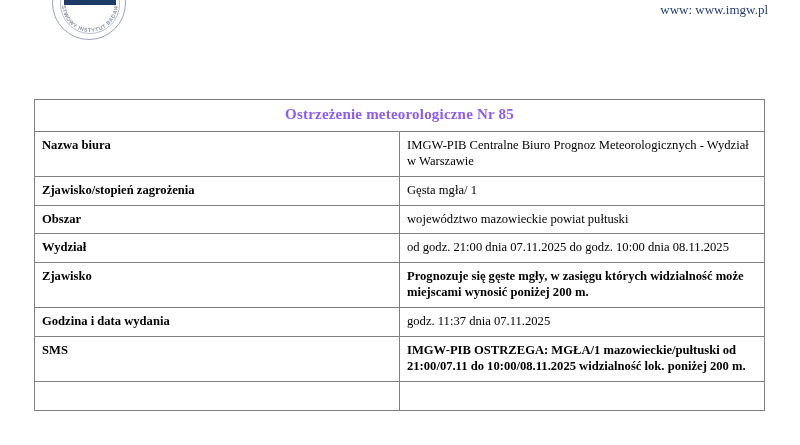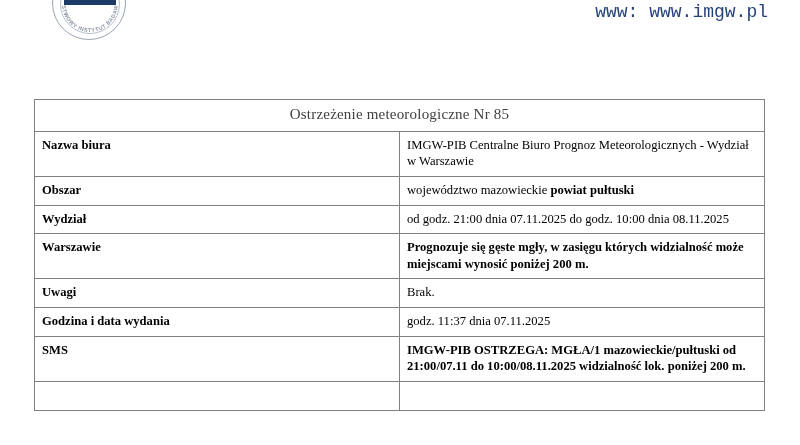--- a/index.html
+++ b/index.html
@@ -82,22 +82,22 @@
     font-size: 5.4px;
     fill: #8d97a6;
     letter-spacing: 0.5px;
     font-weight: bold;
   }
 
   .www {
     position: absolute;
     right: 32px;
     top: 2px;
-    font-family: Liberation Mono, monospace;
-    font-size: 18px;
+    font-family: Liberation Serif, serif;
+    font-size: 13px;
     color: #26427a;
     white-space: nowrap;
   }
 
   
   .table-wrap {
     position: absolute;
     left: 34px;
     top: 99px;
     width: 731px;
@@ -120,26 +120,26 @@
     font-weight: bold;
   }
   td.value {
     width: 537px;
   }
   td.title-cell {
     text-align: center;
     padding: 9px 7px 11px 7px;
   }
   .title-text {
-    color: #404040;
-    font-weight: normal;
+    color: #8b5cf6;
+    font-weight: bold;
     font-size: 15px;
     letter-spacing: 0.2px;
   }
-  .bold-inline { font-weight: bold; }
+  .bold-inline { font-weight: normal; }
   .row-tall td { padding-top: 7px; padding-bottom: 9px; }
   .two-line { min-height: 30px; font-weight: bold; }
 </style>
 </head>
 <body>
 
 <div class="header">
 
   <div class="logo-wrap">
     <div class="logo-seal">
@@ -168,41 +168,41 @@
         <td class="title-cell" colspan="2">
           <span class="title-text">Ostrzeżenie meteorologiczne Nr 85</span>
         </td>
       </tr>
 
       <tr>
         <td class="label">Nazwa biura</td>
         <td class="value">IMGW-PIB Centralne Biuro Prognoz Meteorologicznych - Wydział w Warszawie</td>
       </tr>
 
+      <tr>
+        <td class="label">Zjawisko/stopień zagrożenia</td>
+        <td class="value">Gęsta mgła/ 1</td>
+      </tr>
 
       <tr>
         <td class="label">Obszar</td>
         <td class="value"><span>województwo mazowieckie </span><span class="bold-inline">powiat pułtuski</span></td>
       </tr>
 
       <tr>
         <td class="label">Wydział</td>
         <td class="value">od godz. 21:00 dnia 07.11.2025 do godz. 10:00 dnia 08.11.2025</td>
       </tr>
 
       <tr class="row-tall">
-        <td class="label">Warszawie</td>
+        <td class="label">Zjawisko</td>
         <td class="value two-line">Prognozuje się gęste mgły, w zasięgu których widzialność   może miejscami wynosić  poniżej 200 m.</td>
       </tr>
 
 
-      <tr>
-        <td class="label">Uwagi</td>
-        <td class="value">Brak.</td>
-      </tr>
 
       <tr>
         <td class="label">Godzina i data wydania</td>
         <td class="value">godz. 11:37 dnia 07.11.2025</td>
       </tr>
 
       <tr class="row-tall">
         <td class="label">SMS</td>
         <td class="value two-line">IMGW-PIB OSTRZEGA: MGŁA/1 mazowieckie/pułtuski od 21:00/07.11 do 10:00/08.11.2025 widzialność   lok. poniżej 200 m.</td>
       </tr>

